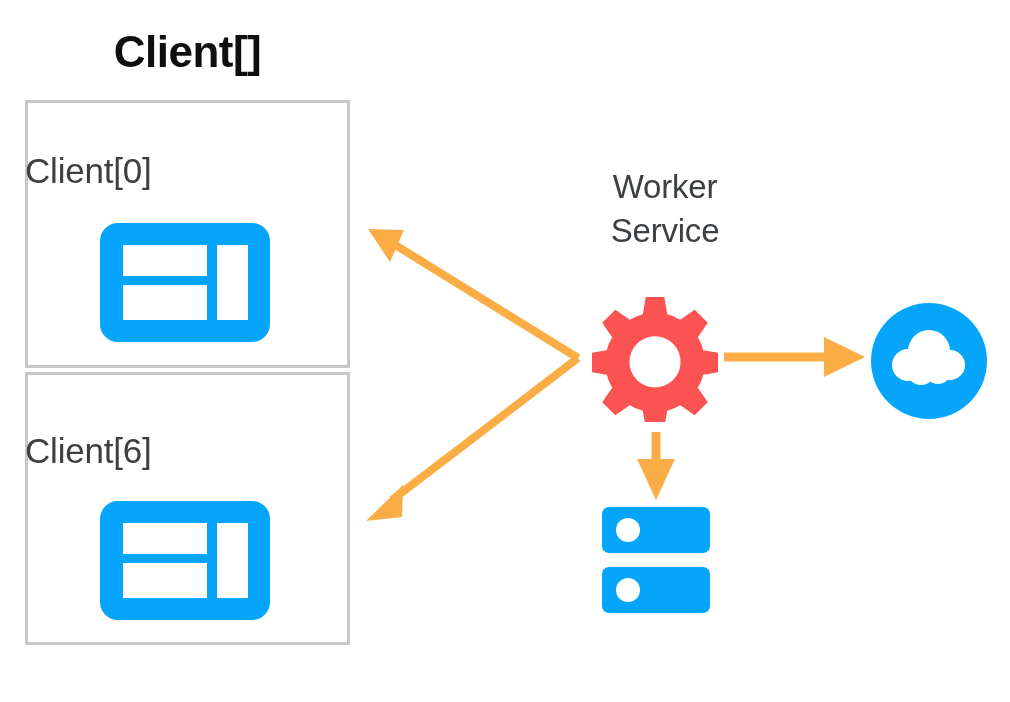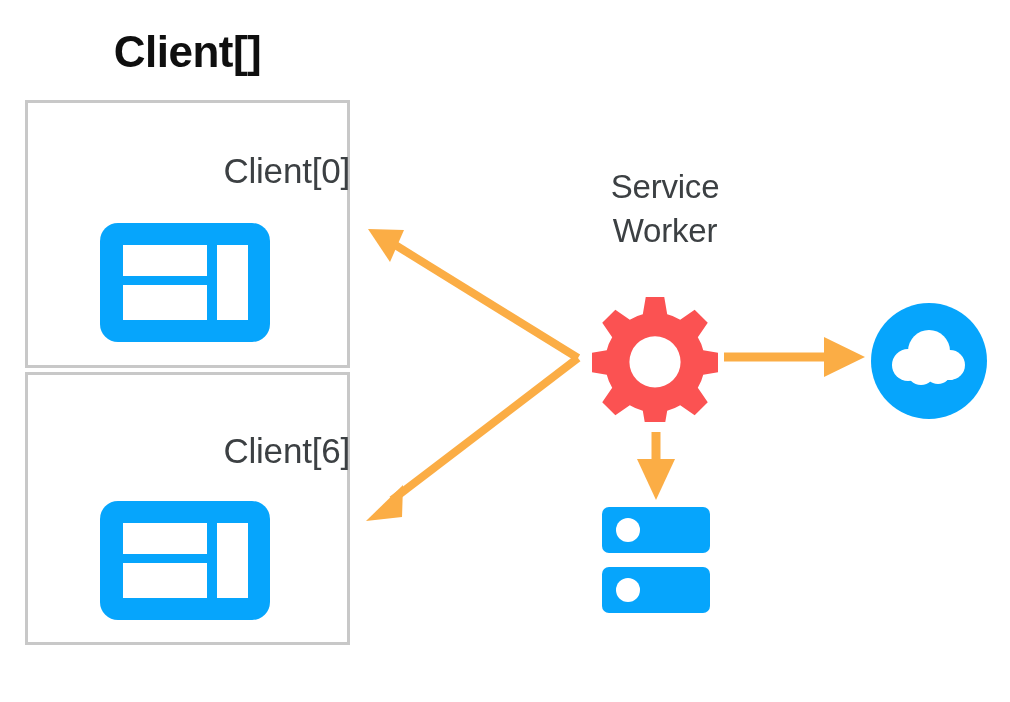--- a/index.html
+++ b/index.html
@@ -32,21 +32,21 @@
     font-weight: 700;
     letter-spacing: -0.5px;
     color: #0f0f0f;
     line-height: 1.1;
     white-space: nowrap;
   }
   .client-label {
     position: absolute;
     width: 325px;
     left: 25px;
-    text-align: right;
+    text-align: left;
     font-size: 35px;
     font-weight: 400;
     letter-spacing: -0.2px;
     color: #3c4043;
     line-height: 1.1;
     white-space: nowrap;
   }
   #client0-label { top: 152px; }
   #client1-label { top: 432px; }
 
@@ -177,22 +177,22 @@
 
   <div class="client-label" id="client1-label">Client[6]</div>
 
   <div class="browser-icon" id="browser-icon-1">
     <div class="pane pane-top-left"></div>
     <div class="pane pane-bottom-left"></div>
     <div class="pane pane-right"></div>
   </div>
 
   <div class="sw-label">
+    <span>Worker</span>
     <span>Service</span>
-    <span>Worker</span>
   </div>
 
   <svg id="gear-icon" viewBox="0 0 128 128">
     <path fill="#fb5252" d="
       M 54.6 2
       L 73.4 2
       L 76.4 19.6
       A 46 46 0 0 1 89.6 25.1
       L 104.3 15.0
       L 117.6 28.3

